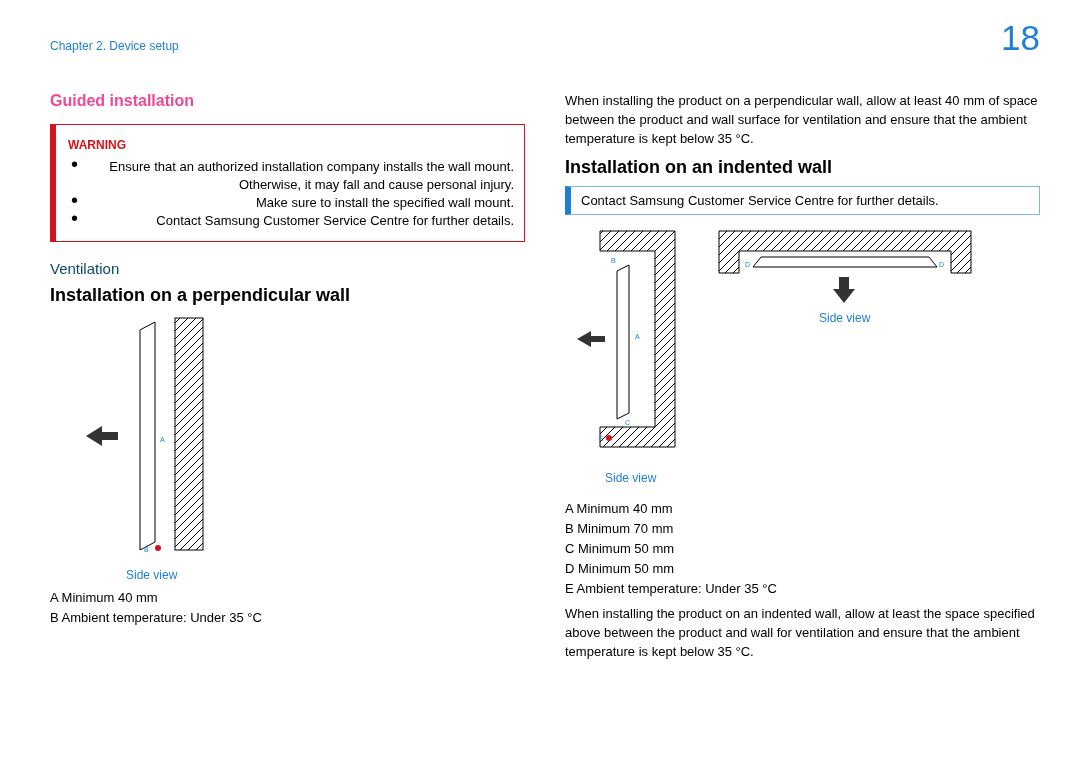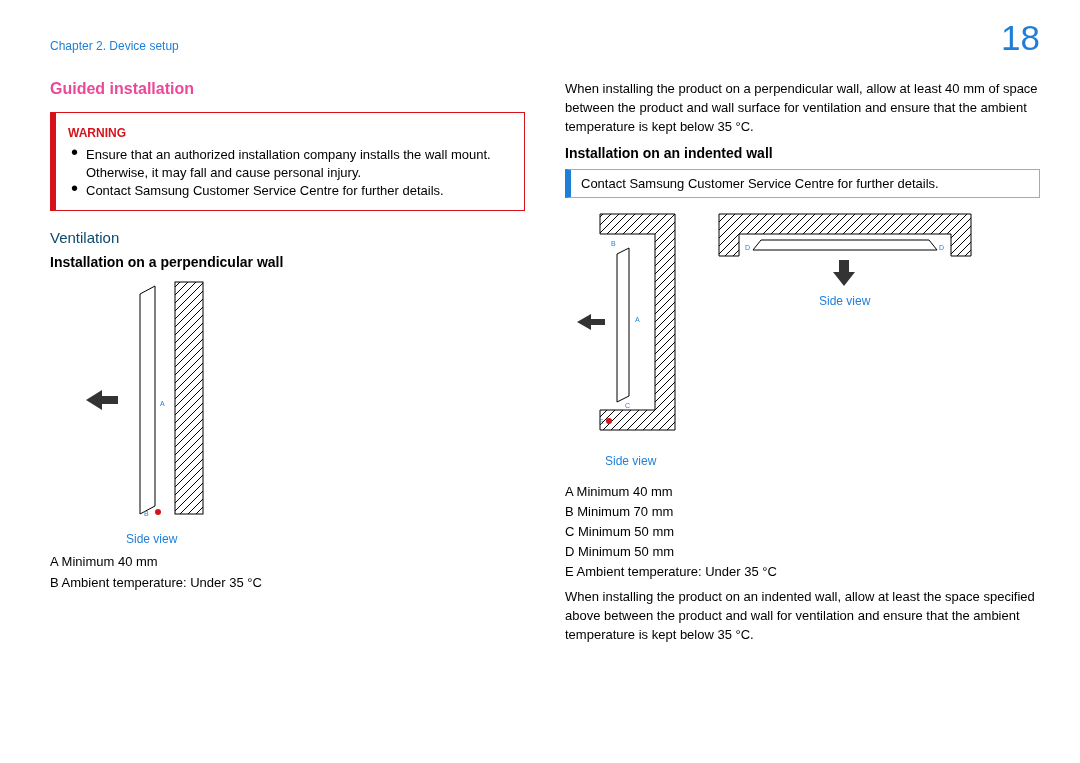--- a/index.html
+++ b/index.html
@@ -6,34 +6,34 @@
   body {
     font-family: Arial, Helvetica, sans-serif;
     font-size: 13px;
     color: #000;
     background: #fff;
     width: 1080px;
     height: 763px;
     position: relative;
     padding: 18px 40px 30px 50px;
   }
-  .header-row { display: flex; justify-content: space-between; align-items: baseline; margin-bottom: 22px; }
+  .header-row { display: flex; justify-content: space-between; align-items: baseline; margin-bottom: 34px; }
   .chapter-label { color: #1f7fd6; font-size: 12px; }
   .page-number { color: #1f7fd6; font-size: 35px; font-weight: 300; }
   .columns { display: flex; gap: 40px; }
   .col { flex: 1; }
   h1.section-title { color: #ec4899; font-size: 16px; font-weight: 700; margin-bottom: 14px; }
   .warning-box { border: 1px solid #d6131a; border-left: 6px solid #d6131a; padding: 12px 10px 10px 12px; margin-bottom: 18px; line-height: 1.4; }
   .warning-title { color: #d6131a; font-weight: 700; font-size: 12px; margin-bottom: 4px; text-transform: uppercase; }
   .warning-box p { margin-bottom: 2px; }
-  .warning-box ul { list-style: none; padding-left: 18px; }
+  .warning-box ul { list-style: none; padding-left: 18px; text-align: right; }
   .warning-box ul li { position: relative; padding-left: 0; margin-bottom: 0; }
   .warning-box ul li::before { content: "•"; position: absolute; left: -15px; top: 0; font-size: 20px; line-height: 13px; }
   h2.sub-heading { color: #0c4a6e; font-size: 15px; font-weight: 400; margin-bottom: 8px; }
-  h3.sub-sub { font-size: 14px; font-weight: 700; margin-bottom: 8px; }
+  h3.sub-sub { font-size: 18px; font-weight: 700; margin-bottom: 8px; }
   .side-view-caption { color: #1f7fd6; font-size: 12px; margin-top: 4px; }
   .info-box { border: 1px solid #7db6de; border-left: 6px solid #1f7fd6; padding: 6px 10px; margin-bottom: 12px; font-size: 13px; }
   .legend { margin-top: 6px; line-height: 1.55; }
   .para { line-height: 1.45; margin-bottom: 8px; }
   
   .diagram-wrap { display: flex; flex-direction: column; align-items: flex-start; margin-left: 30px; margin-bottom: 6px; }
   svg { display: block; }
   .red-dot { fill: #d6131a; }
   .lbl { font-size: 7px; fill: #1f7fd6; }
 </style>
@@ -47,20 +47,21 @@
 
 <div class="columns">
 
   <div class="col">
     <h1 class="section-title">Guided installation</h1>
 
     <div class="warning-box">
       <div class="warning-title">Warning</div>
       <ul>
         <li>Ensure that an authorized installation company installs the wall mount. Otherwise, it may fall and cause personal injury.</li>
+        <li>Make sure to install the specified wall mount.</li>
         <li>Contact Samsung Customer Service Centre for further details.</li>
       </ul>
     </div>
 
     <h2 class="sub-heading">Ventilation</h2>
     <h3 class="sub-sub">Installation on a perpendicular wall</h3>
 
     <div class="diagram-wrap">
       <svg width="150" height="250" viewBox="0 0 150 250">
 

